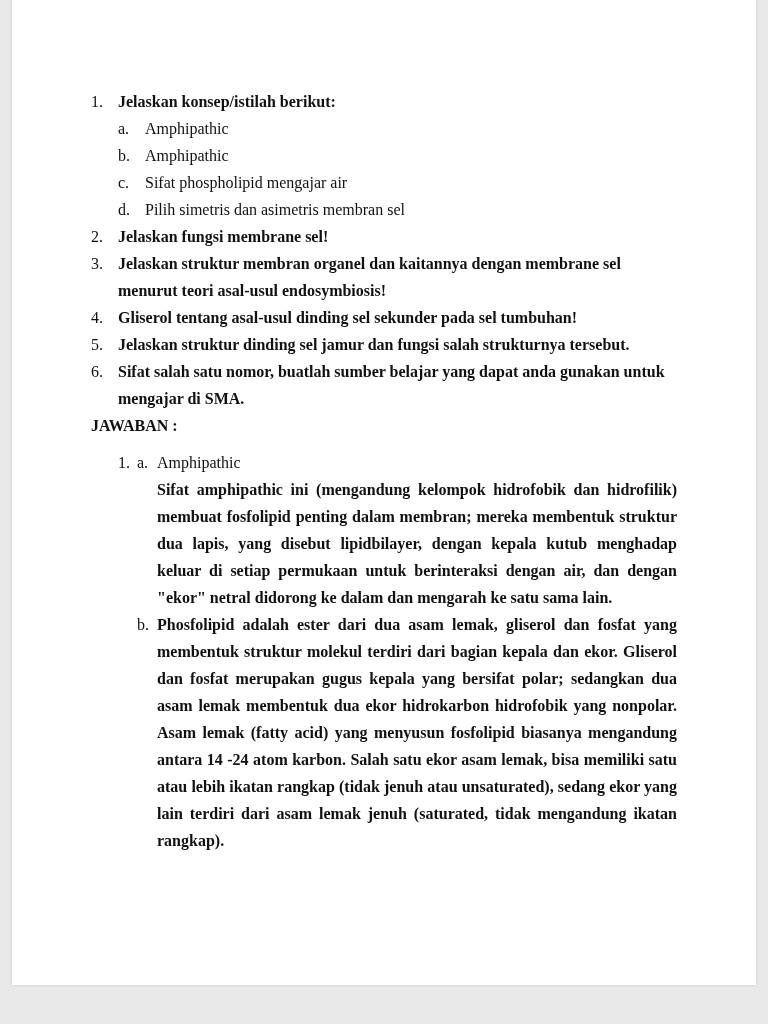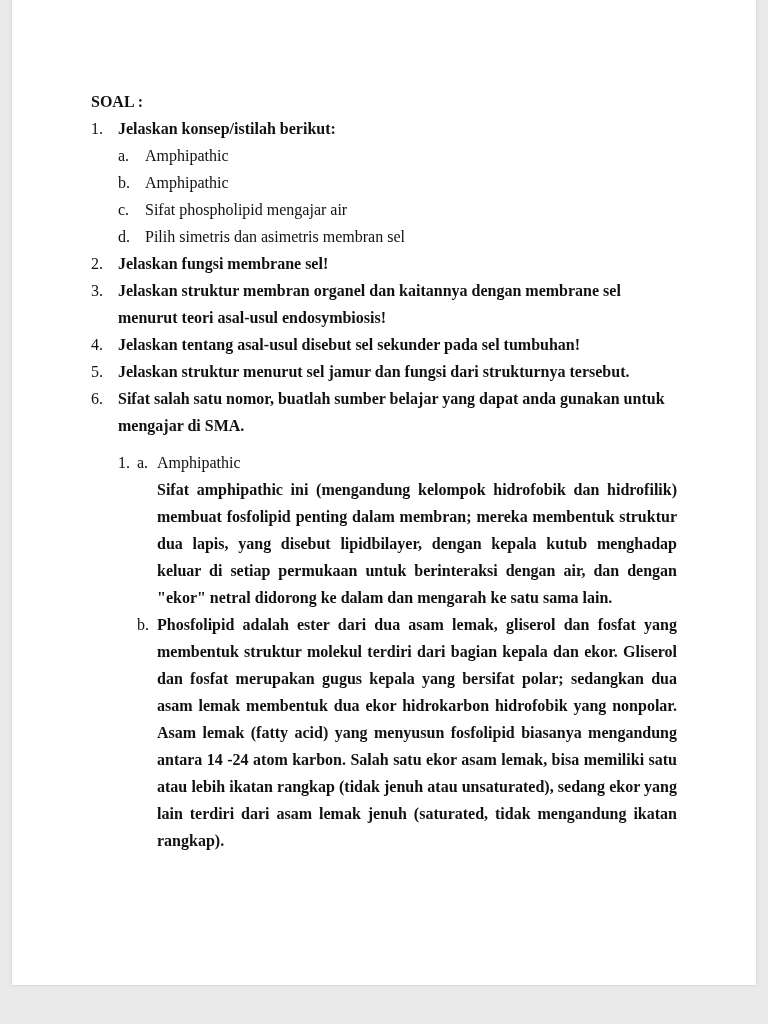--- a/index.html
+++ b/index.html
@@ -50,21 +50,20 @@
     font-weight: bold;
   }
 </style>
 </head>
 <body>
 
 <div class="canvas">
   <div class="page">
     <div class="content">
 
-      <div class="heading">SOAL :</div>
 
       <div class="q-item">
         <span class="q-num">1.</span>
         <span class="q-text">Jelaskan konsep/istilah berikut:</span>
       </div>
 
       <div class="sub-item">
         <span class="sub-letter">a.</span>
         <span class="sub-text">Amphipathic</span>
       </div>
@@ -84,31 +83,32 @@
       <div class="q-item">
         <span class="q-num">2.</span>
         <span class="q-text">Jelaskan fungsi membrane sel!</span>
       </div>
       <div class="q-item">
         <span class="q-num">3.</span>
         <span class="q-text">Jelaskan struktur membran organel dan kaitannya dengan membrane sel menurut teori asal-usul endosymbiosis!</span>
       </div>
       <div class="q-item">
         <span class="q-num">4.</span>
-        <span class="q-text">Jelaskan tentang asal-usul disebut sel sekunder pada sel tumbuhan!</span>
+        <span class="q-text">Gliserol tentang asal-usul dinding sel sekunder pada sel tumbuhan!</span>
       </div>
       <div class="q-item">
         <span class="q-num">5.</span>
-        <span class="q-text">Jelaskan struktur menurut sel jamur dan fungsi dari strukturnya tersebut.</span>
+        <span class="q-text">Jelaskan struktur dinding sel jamur dan fungsi salah strukturnya tersebut.</span>
       </div>
       <div class="q-item">
         <span class="q-num">6.</span>
         <span class="q-text">Sifat salah satu nomor, buatlah sumber belajar yang dapat anda gunakan untuk mengajar di SMA.</span>
       </div>
 
+      <div class="heading">JAWABAN :</div>
 
       <div class="answers">
 
         <div class="ans-row">
           <span class="ans-num">1.</span>
           <span class="ans-letter">a.</span>
           <div class="ans-content">
             <div class="ans-title">Amphipathic</div>
             <div class="ans-body">Sifat amphipathic ini (mengandung kelompok hidrofobik dan hidrofilik) membuat fosfolipid penting dalam membran; mereka membentuk struktur dua lapis, yang disebut lipidbilayer, dengan kepala kutub menghadap keluar di setiap permukaan untuk berinteraksi dengan air, dan dengan "ekor" netral didorong ke dalam dan mengarah ke satu sama lain.</div>
           </div>

